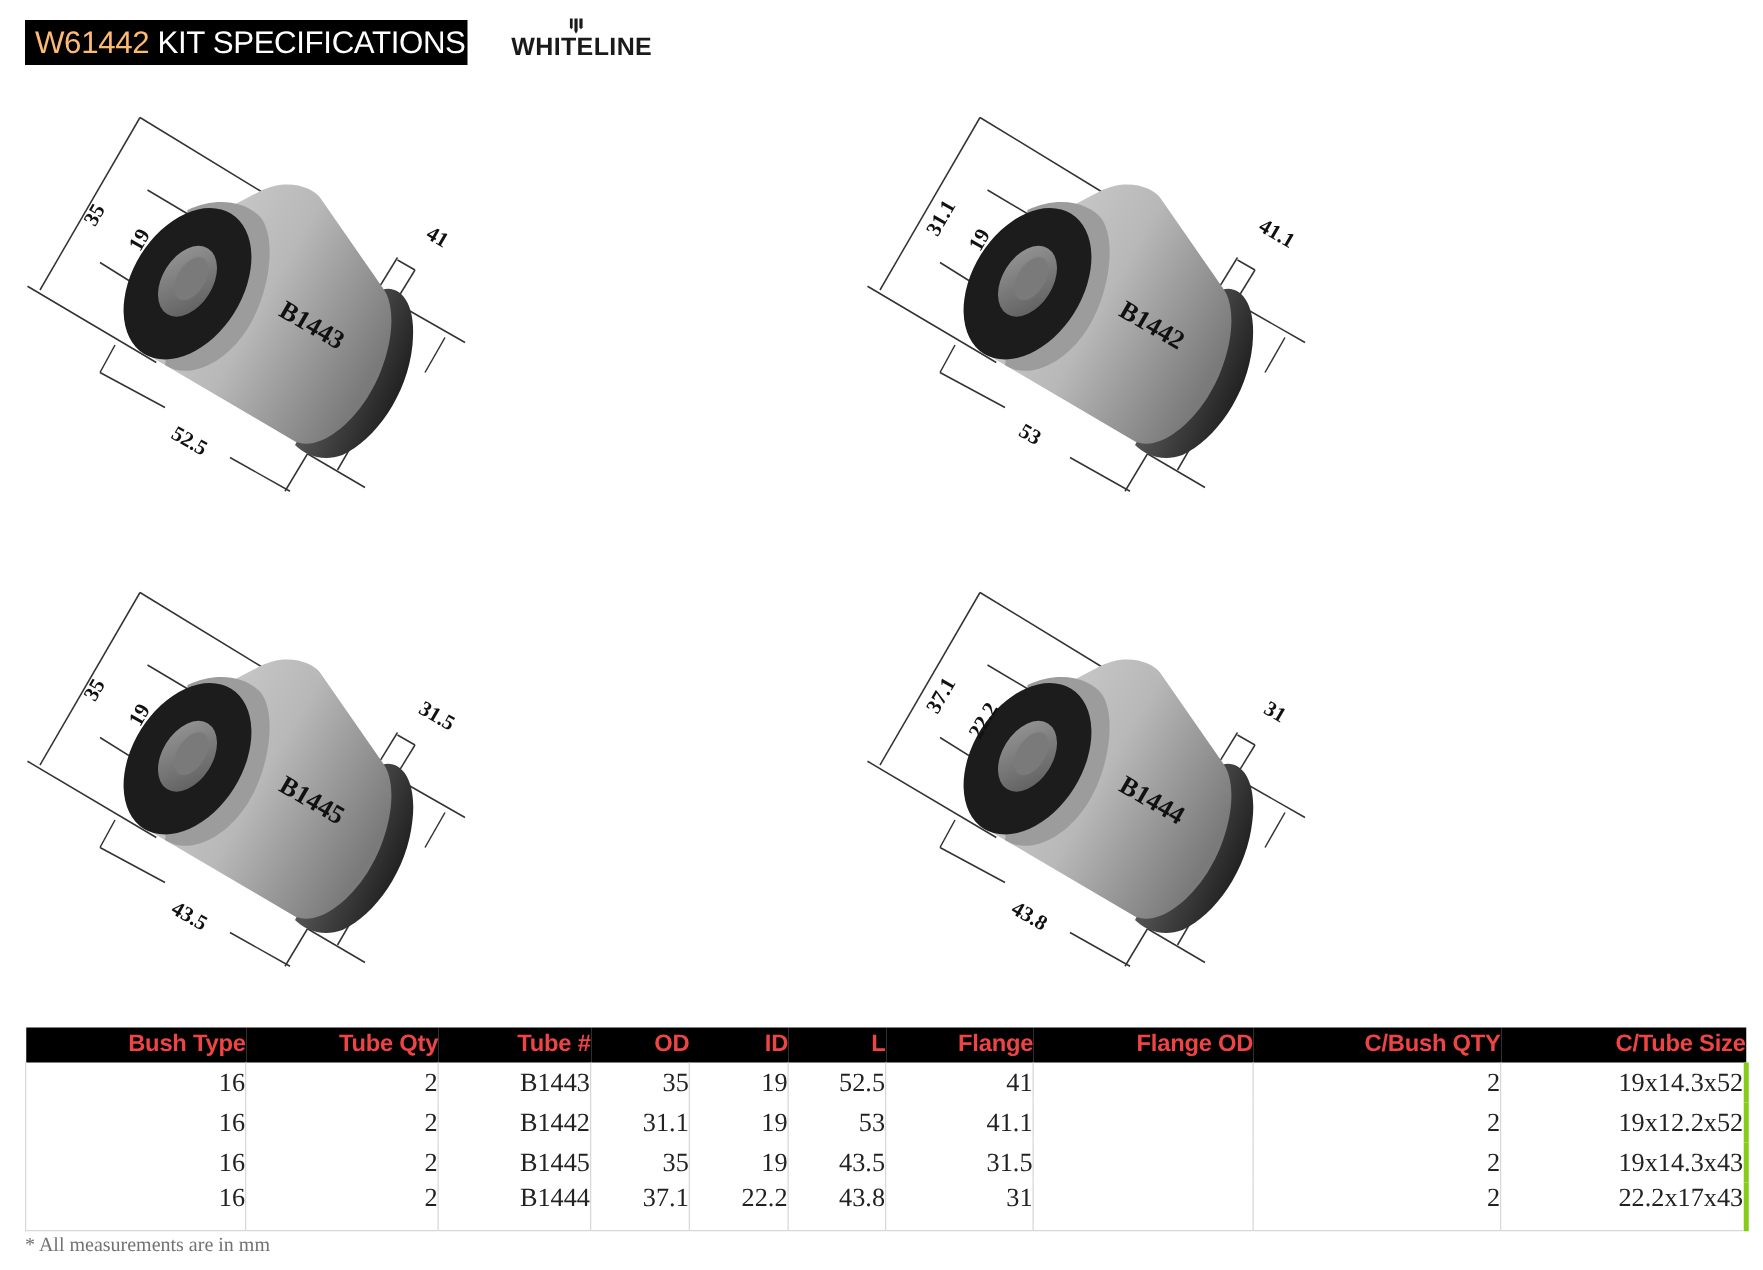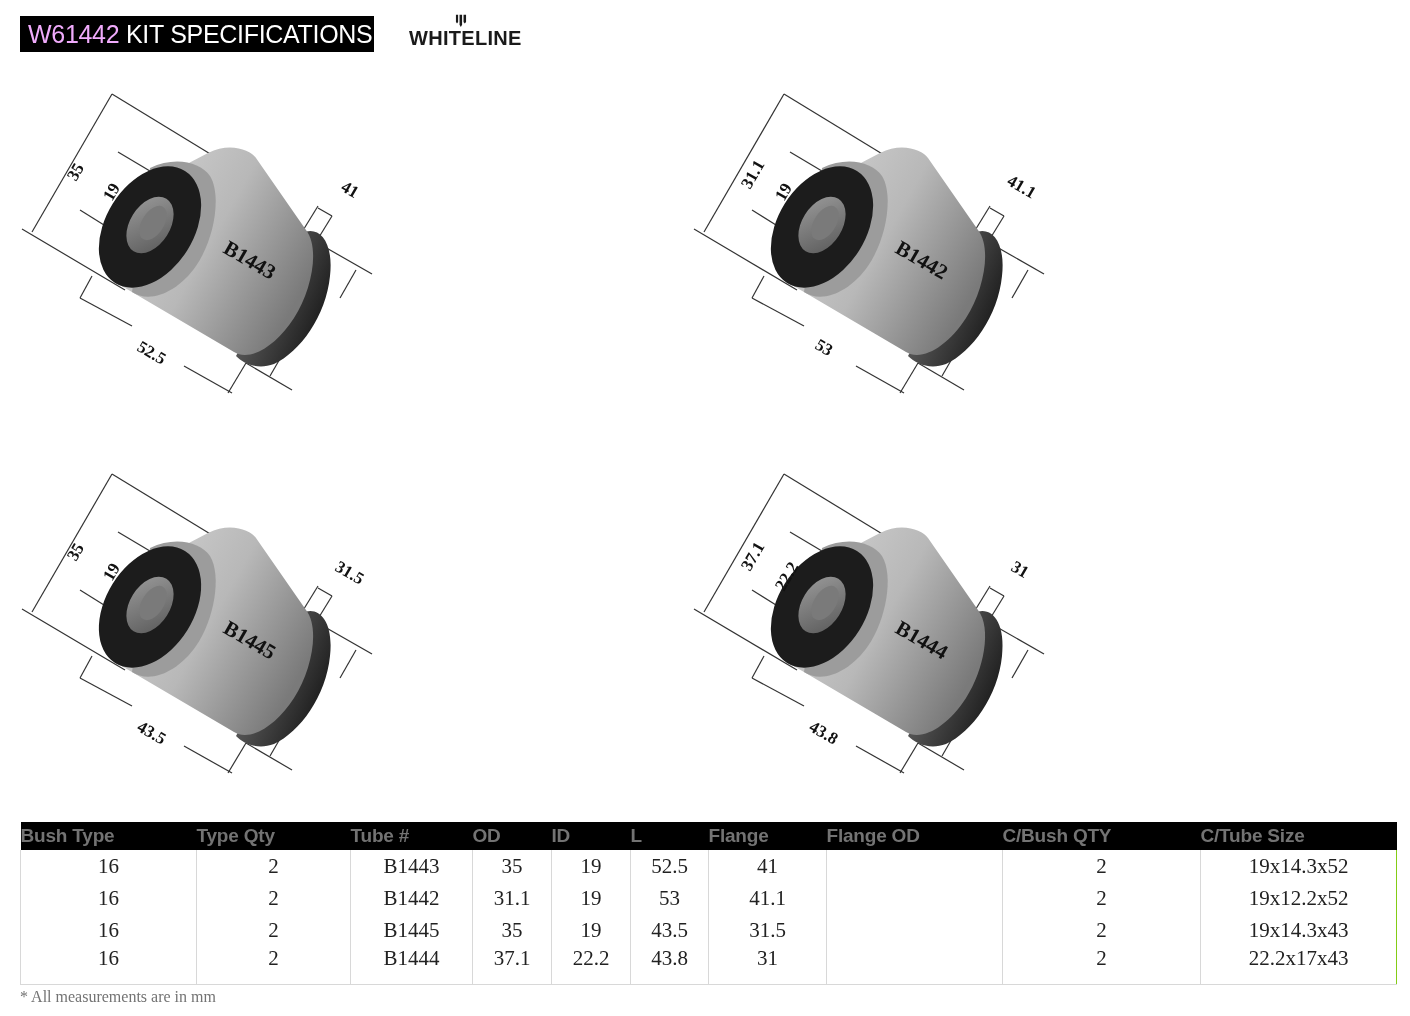--- a/index.html
+++ b/index.html
@@ -4,46 +4,46 @@
 <style>
   html, body { margin: 0; padding: 0; background: #ffffff; }
   body { width: 1410px; height: 1016px; position: relative; overflow: hidden; font-family: "Liberation Sans", sans-serif; }
 
   .title-box {
     position: absolute; left: 20px; top: 16px; width: 354px; height: 36px;
     background: #000; color: #fff; font-family: "Liberation Sans", sans-serif;
     font-size: 25px; line-height: 36px; padding-left: 8px; box-sizing: border-box;
     letter-spacing: -0.3px; white-space: nowrap;
   }
-  .title-box .code { color: #f0abfc; }
+  .title-box .code { color: #fdba74; }
 
   .logo { position: absolute; left: 401px; top: 14px; height: 36px; display: flex; align-items: center; flex-direction: column; }
   .logo svg { display: block; }
   .logo .wordmark { font-family: "Liberation Sans", sans-serif; font-weight: bold; font-size: 20px; color: #1a1a1a; margin-left: 8px; letter-spacing: 0.3px; }
 
   .bush { position: absolute; width: 400px; height: 340px; }
   .bush svg { display: block; }
   .dim-label { font-family: "Liberation Serif", serif; font-weight: bold; font-size: 17px; fill: #111; }
   .part-label { font-family: "Liberation Serif", serif; font-weight: bold; font-size: 21px; fill: #111; }
 
   table.spec {
     position: absolute; left: 20px; top: 822px; width: 1376px;
     border-collapse: collapse; table-layout: fixed;
   }
   table.spec th {
-    background: #000; color: #737373; font-family: "Liberation Sans", sans-serif;
-    font-weight: bold; font-size: 19px; height: 28px; padding: 0; text-align: left;
+    background: #000; color: #ef4444; font-family: "Liberation Sans", sans-serif;
+    font-weight: bold; font-size: 19px; height: 28px; padding: 0; text-align: right;
     letter-spacing: -0.2px;
   }
   table.spec td {
     font-family: "Liberation Serif", serif; font-size: 21px; color: #222;
-    text-align: center; height: 32px; padding: 0; border-left: 1px solid #d8d8d8;
+    text-align: right; height: 32px; padding: 0; border-left: 1px solid #d8d8d8;
   }
   table.spec td:first-child { border-left: 1px solid #d8d8d8; }
-  table.spec td:last-child { border-right: 1px solid #84cc16; }
+  table.spec td:last-child { border-right: 4px solid #84cc16; }
   table.spec tbody tr:last-child td { border-bottom: 1px solid #d8d8d8; height: 38px; vertical-align: top; padding-top: 0; }
 
   .footnote {
     position: absolute; left: 20px; top: 988px; font-family: "Liberation Serif", serif;
     font-size: 16px; color: #737373;
   }
 </style>
 </head>
 <body>
 
@@ -163,21 +163,21 @@
       <col style="width:79px">
     <col style="width:78px">
       <col style="width:118px">
       <col style="width:176px">
       <col style="width:198px">
       <col style="width:196px">
   </colgroup>
   <thead>
     <tr>
       <th>Bush Type</th>
-      <th>Type Qty</th>
+      <th>Tube Qty</th>
       <th>Tube #</th>
       <th>OD</th>
       <th>ID</th>
       <th>L</th>
       <th>Flange</th>
       <th>Flange OD</th>
       <th>C/Bush QTY</th>
       <th>C/Tube Size</th>
     </tr>
   </thead>

